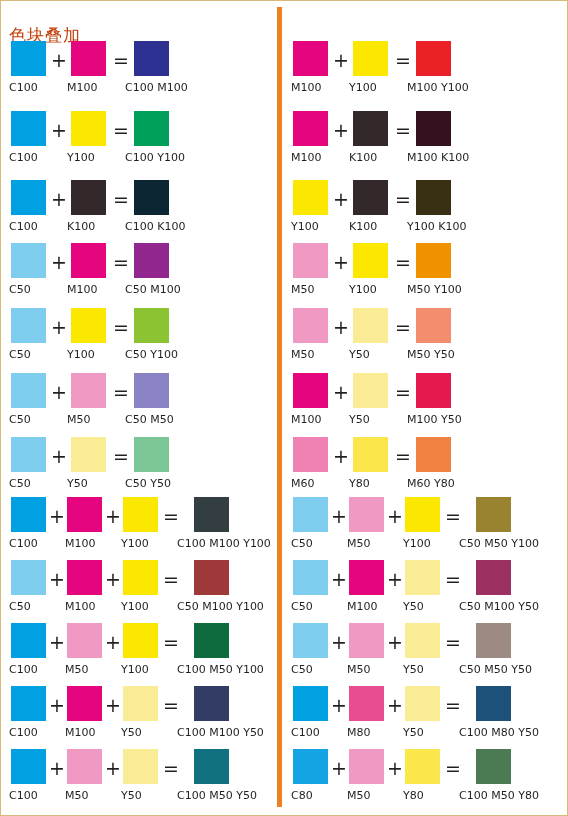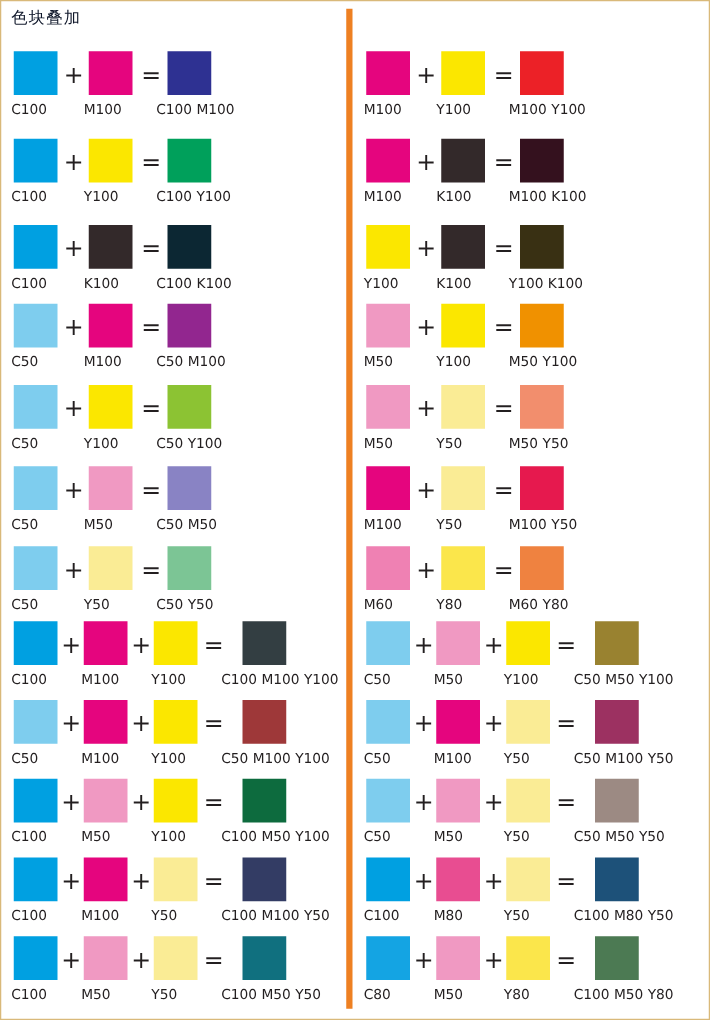--- a/index.html
+++ b/index.html
@@ -36,25 +36,25 @@
     width: 276px;
     height: 816px;
     box-sizing: border-box;
   }
   #col-left  { left: 0px; }
   #col-right { left: 282px; }
 
   #page-title {
     position: absolute;
     left: 8px;
-    top: 4px;
-    font-size: 13px;
+    top: 24px;
+    font-size: 17px;
     line-height: 20px;
     letter-spacing: 1px;
-    color: #0f172a;
+    color: #c2410c;
     white-space: nowrap;
   }
 
   .eq-row {
     position: absolute;
     left: 0;
     width: 276px;
     height: 62px;
   }
   .swatch {

